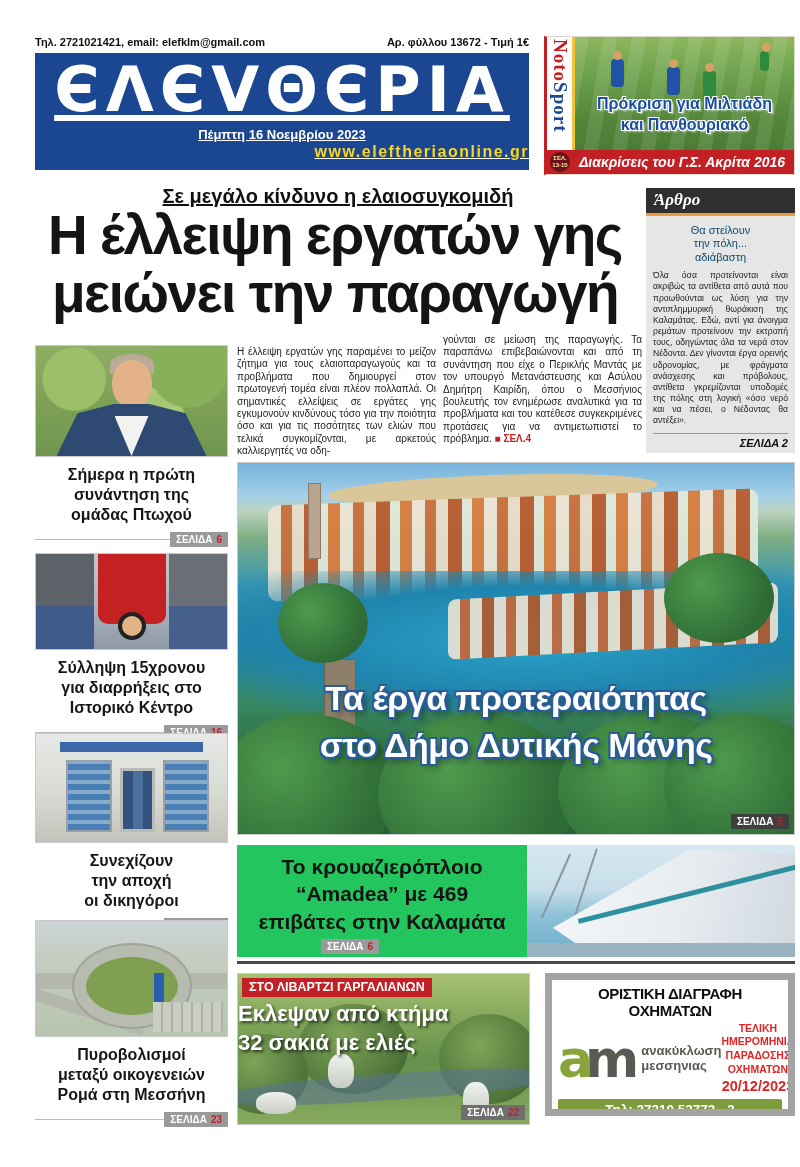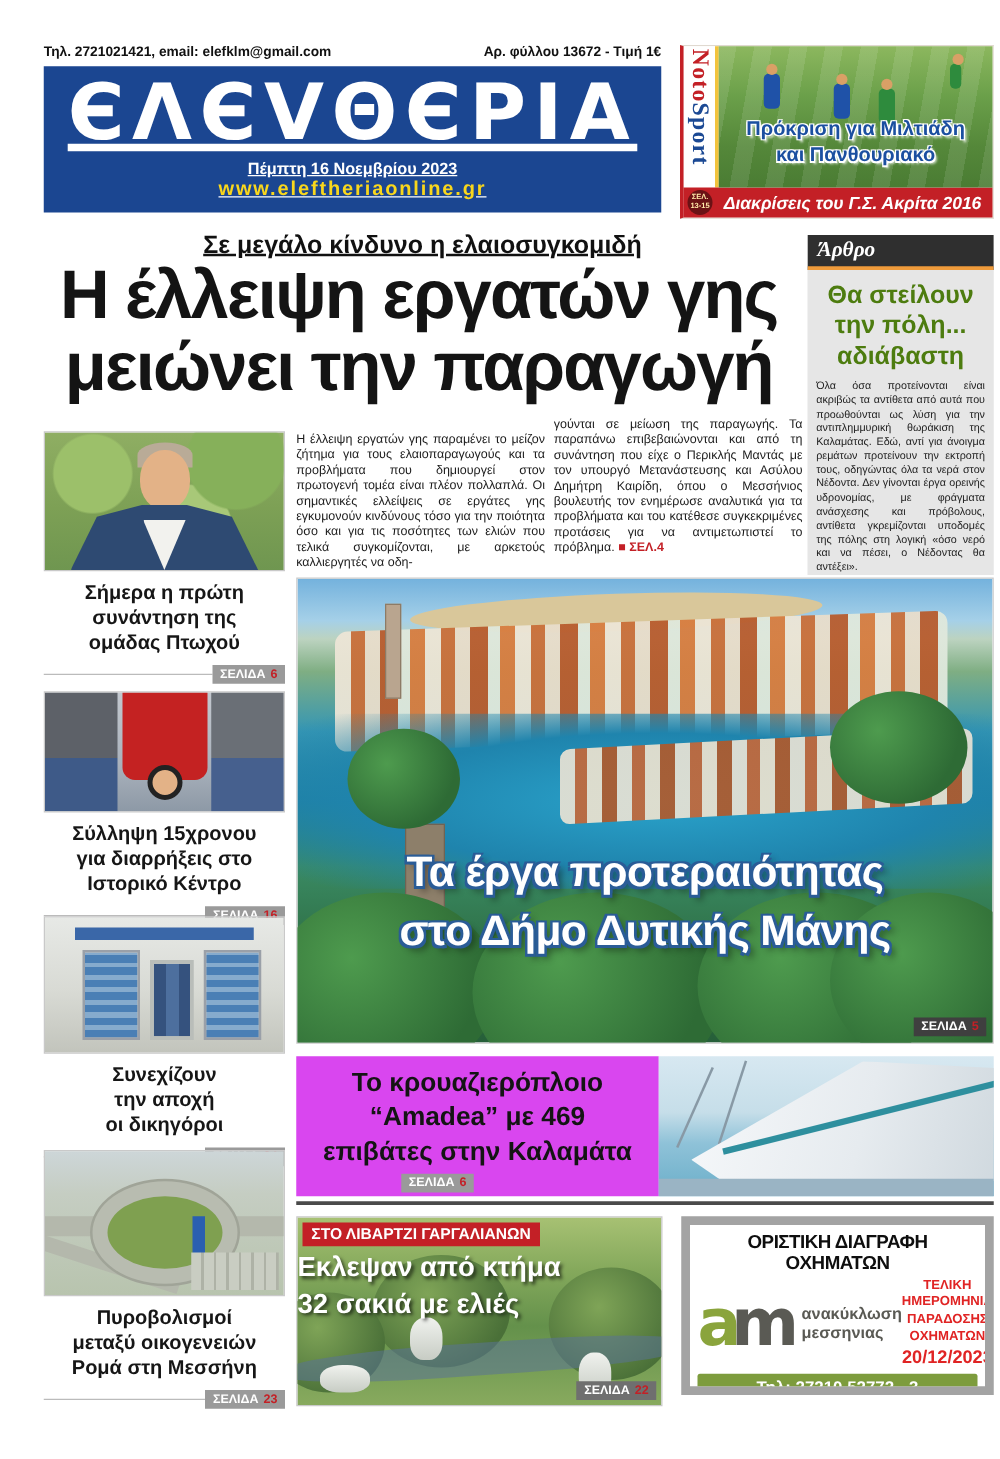--- a/index.html
+++ b/index.html
@@ -9,21 +9,21 @@
   
   .topbar{position:absolute;left:35px;top:36px;width:494px;display:flex;justify-content:space-between;
           font-size:11px;font-weight:bold;color:#111;}
 
   
   .masthead{position:absolute;left:35px;top:53px;width:494px;height:117px;background:#1b4691;
             text-align:center;color:#fff;text-decoration:underline;}
   .logo{font-family:"DejaVu Sans",sans-serif;font-weight:bold;font-size:62px;line-height:74px;
         letter-spacing:6px;color:#fff;}
   .mdate{font-size:13px;font-weight:bold;line-height:15px;}
-  .msite{font-size:16px;font-weight:bold;letter-spacing:1.5px;color:#f9d71c;line-height:20px;}
+  .msite{font-size:16px;font-weight:bold;letter-spacing:1.5px;color:#f9d71c;line-height:20px;text-align:right;}
 
   
   .notosport{position:absolute;left:544px;top:36px;width:251px;height:139px;background:#fff;
              border:1px solid #e0d9d0;border-left:3px solid #c32026;display:flex;flex-direction:column;box-sizing:border-box;}
   .ns-top{flex:1;display:flex;min-height:0;}
   .ns-brand{width:25px;display:flex;align-items:flex-start;justify-content:center;background:#fff;}
   .ns-vert{writing-mode:vertical-rl;font-family:"Liberation Serif",serif;font-weight:bold;font-size:19px;
            letter-spacing:1px;padding-top:2px;}
   .ns-noto{color:#c32026;} .ns-sport{color:#1b4994;}
   .ns-yellow{width:3px;background:#f2c33d;}
@@ -49,21 +49,21 @@
             font-size:55px;line-height:1.05;letter-spacing:-1.5px;color:#141414;}
   .introcol{position:absolute;top:334px;width:199px;height:127px;font-size:10px;line-height:1.24;
             text-align:justify;color:#1c1c1c;overflow:hidden;}
   #icol1{left:237px;margin-top:12px;} #icol2{left:443px;}
   .pref{color:#c32026;font-weight:bold;}
 
   
   .artho{position:absolute;left:646px;top:188px;width:149px;max-height:272px;background:#e6e6e6;overflow:hidden;}
   .artho-head{background:#2f2f2f;color:#fff;font-family:"Liberation Serif",serif;font-style:italic;
               font-weight:bold;font-size:17px;padding:2px 8px 3px;border-bottom:3px solid #ef9b3b;}
-  .artho-title{text-align:center;font-weight:bold;font-size:20px;line-height:1.22;margin:8px 4px 6px;color:#4d7c0f;}
+  .artho-title{text-align:center;font-weight:normal;font-size:11px;line-height:1.22;margin:8px 4px 6px;color:#0c4a6e;}
   .artho-body{font-size:8.6px;line-height:1.3;text-align:justify;padding:0 7px;color:#222;}
   .artho-foot{border-top:1px solid #999;margin:6px 7px 4px;text-align:right;font-style:italic;
               font-weight:bold;font-size:11px;padding-top:3px;color:#111;}
 
   
   .sb-item{position:absolute;left:35px;width:193px;}
   .sb-photo{width:100%;border:1px solid #c9c9c9;box-sizing:border-box;position:relative;overflow:hidden;}
   .sb-caption{text-align:center;font-weight:bold;font-size:16px;line-height:1.25;color:#161616;margin-top:8px;}
   .sb-badgerow{display:flex;align-items:center;margin-top:7px;}
   .sb-line{flex:1;border-top:1px solid #bbb;}
@@ -120,21 +120,21 @@
   .b1{left:-20px;bottom:-30px;width:180px;height:150px;} .b2{left:140px;bottom:-40px;width:200px;height:160px;}
   .b3{left:320px;bottom:-30px;width:190px;height:150px;} .b4{right:-30px;bottom:-20px;width:160px;height:140px;}
   .b5{left:40px;top:120px;width:90px;height:80px;} .b6{right:20px;top:90px;width:110px;height:90px;}
   .mp-headline{position:absolute;left:0;right:0;top:212px;text-align:center;color:#fff;font-weight:bold;
     font-size:34px;line-height:1.38;letter-spacing:-0.5px;
     text-shadow:-2px -2px 0 #2a5c97,2px -2px 0 #2a5c97,-2px 2px 0 #2a5c97,2px 2px 0 #2a5c97,4px 4px 6px rgba(0,0,0,.45);}
   .mp-badge{position:absolute;right:5px;bottom:5px;}
 
   
   .cruise{position:absolute;left:237px;top:845px;width:558px;height:112px;display:flex;}
-  .cruise-text{width:290px;background:#d946ef;position:relative;display:flex;flex-direction:column;
+  .cruise-text{width:290px;background:#22c55e;position:relative;display:flex;flex-direction:column;
                align-items:center;justify-content:center;padding-bottom:14px;box-sizing:border-box;}
   .cruise-h{font-size:21px;font-weight:bold;line-height:1.3;color:#141414;text-align:center;}
   .cruise-badge{position:absolute;bottom:3px;left:84px;}
   .cruise-photo{flex:1;position:relative;overflow:hidden;background:linear-gradient(180deg,#d7e8f1 0%,#c6dee9 40%,#8fc2d8 62%,#6aaec9 100%);}
   .ship{position:absolute;right:-8px;top:4px;width:250px;height:96px;
         background:linear-gradient(105deg,#f6f8fa 0%,#e6ebef 55%,#cfd8de 100%);
         clip-path:polygon(0 82%,55% 0,100% 6%,100% 100%,10% 100%);}
   .ship-stripe{position:absolute;right:-10px;top:46px;width:230px;height:5px;background:#2e8f9e;transform:rotate(-14deg);}
   .mast{position:absolute;background:#8899a5;width:2px;height:70px;}
   .m1{left:28px;top:6px;transform:rotate(24deg);} .m2{left:58px;top:2px;transform:rotate(18deg);}

